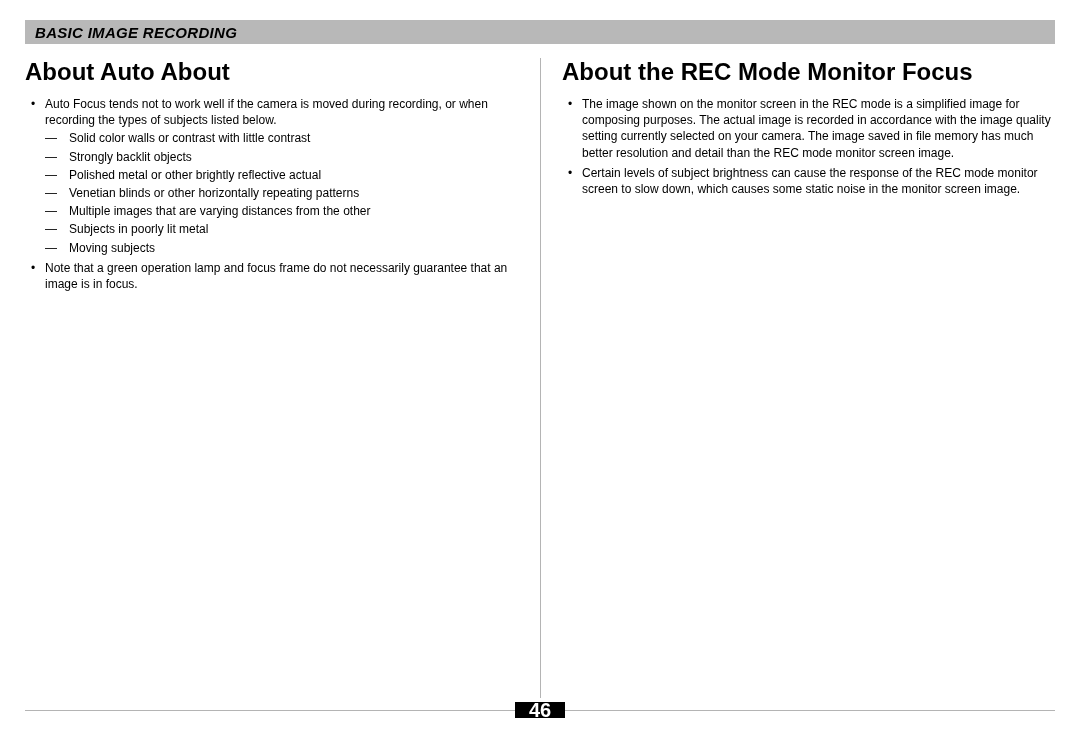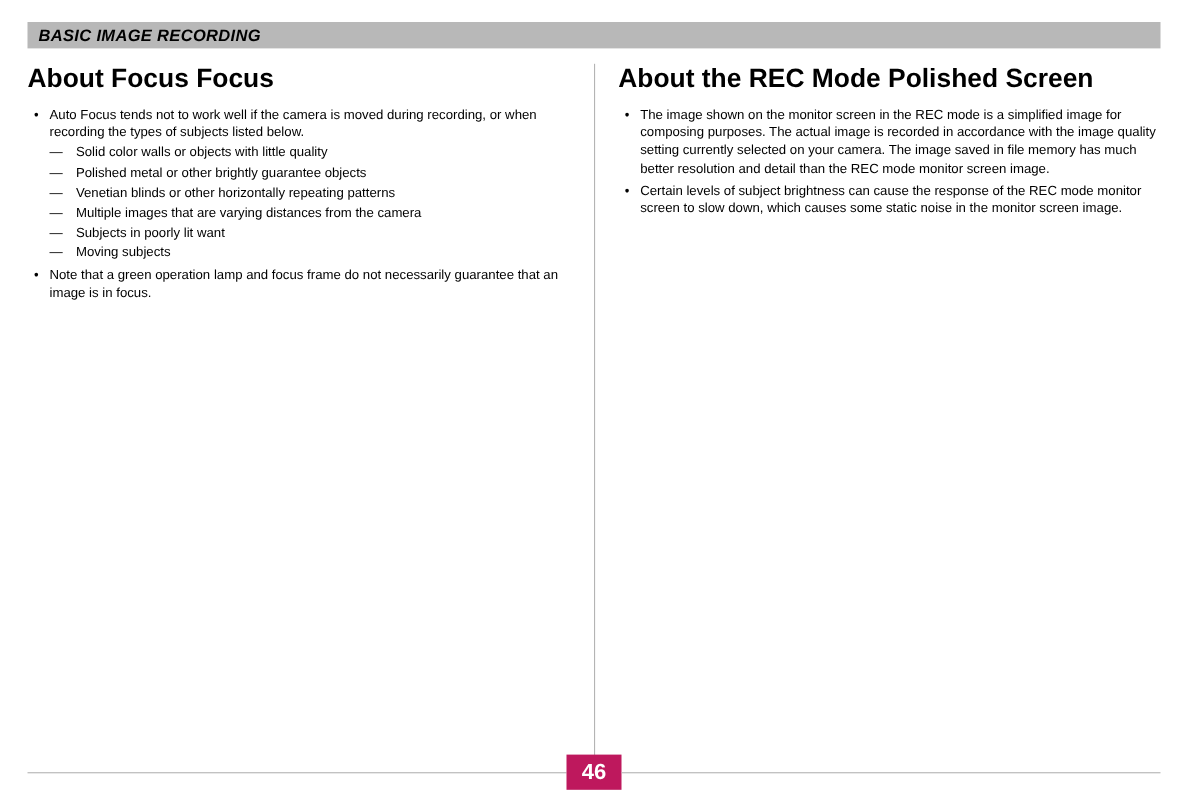--- a/index.html
+++ b/index.html
@@ -97,66 +97,67 @@
     right: 25px;
     display: flex;
     align-items: center;
   }
   .footer-line {
     flex: 1;
     height: 1px;
     background: #b4b4b4;
   }
   .page-number {
-    background: #be185d;
+    background: #000000;
     color: #ffffff;
     font-weight: bold;
     font-size: 20px;
     width: 50px;
-    height: 32px;
+    height: 16px;
     display: flex;
     align-items: center;
     justify-content: center;
   }
 </style>
 </head>
 <body>
 
 <div class="page">
 
   <div class="header-bar">
     <span class="header-title">BASIC IMAGE RECORDING</span>
   </div>
 
   <div class="content">
 
     <div class="col">
-      <h2 class="section-heading">About Focus Focus</h2>
+      <h2 class="section-heading">About Auto About</h2>
       <ul class="bullet-list">
         <li>
           <span>Auto Focus tends not to work well if the camera is moved during recording, or when recording the types of subjects listed below.</span>
           <ul class="dash-list">
-            <li>Solid color walls or objects with little quality</li>
-            <li>Polished metal or other brightly guarantee objects</li>
+            <li>Solid color walls or contrast with little contrast</li>
+            <li>Strongly backlit objects</li>
+            <li>Polished metal or other brightly reflective actual</li>
             <li>Venetian blinds or other horizontally repeating patterns</li>
-            <li>Multiple images that are varying distances from the camera</li>
-            <li>Subjects in poorly lit want</li>
+            <li>Multiple images that are varying distances from the other</li>
+            <li>Subjects in poorly lit metal</li>
             <li>Moving subjects</li>
           </ul>
         </li>
         <li>
           <span>Note that a green operation lamp and focus frame do not necessarily guarantee that an image is in focus.</span>
         </li>
       </ul>
     </div>
 
     <div class="divider"></div>
 
     <div class="col right">
-      <h2 class="section-heading">About the REC Mode Polished Screen</h2>
+      <h2 class="section-heading">About the REC Mode Monitor Focus</h2>
       <ul class="bullet-list">
         <li>
           <span>The image shown on the monitor screen in the REC mode is a simplified image for composing purposes. The actual image is recorded in accordance with the image quality setting currently selected on your camera. The image saved in file memory has much better resolution and detail than the REC mode monitor screen image.</span>
         </li>
         <li>
           <span>Certain levels of subject brightness can cause the response of the REC mode monitor screen to slow down, which causes some static noise in the monitor screen image.</span>
         </li>
       </ul>
     </div>
 

